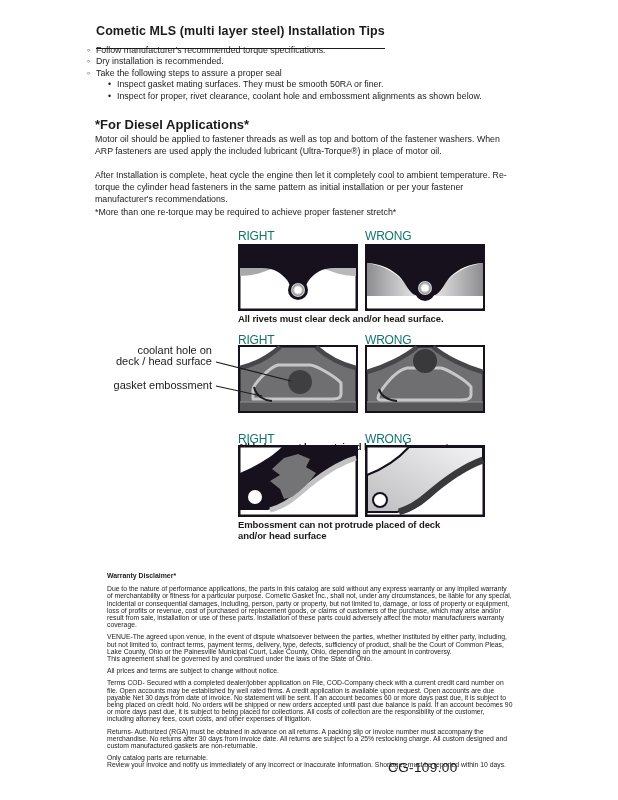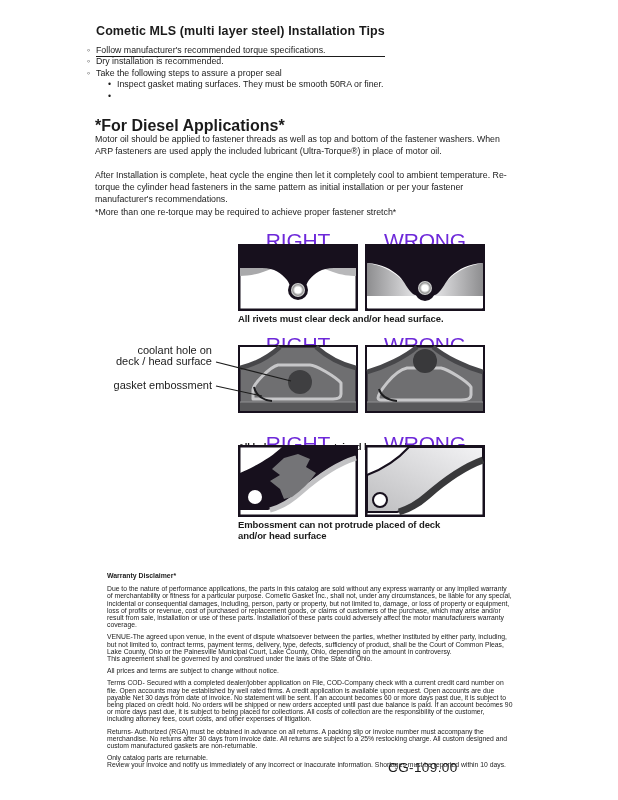--- a/index.html
+++ b/index.html
@@ -3,38 +3,38 @@
 <meta charset="utf-8">
 <style>
   html,body{margin:0;padding:0;background:#e8e8e8;}
   .page{
     position:relative; width:618px; height:800px; background:#ffffff;
     font-family:"Liberation Sans", sans-serif; color:#1b1b1b; overflow:hidden;
   }
   .abs{position:absolute;}
   .title{
     left:96px; top:24px; font-size:12.5px; font-weight:bold;
-    border-bottom:1.5px solid #1b1b1b; padding-bottom:18px; letter-spacing:0.1px;
+    border-bottom:1.5px solid #1b1b1b; padding-bottom:10px; letter-spacing:0.1px;
   }
   .bullets{left:87px; top:45px; width:440px; font-size:8.8px; line-height:11.4px;}
   .bullet-row{display:flex;}
   .bullet-row.sub{margin-left:21px;}
   .bullet-marker{width:9px; flex:none;}
-  .diesel-heading{left:95px; top:117px; font-size:16px; font-weight:bold;}
+  .diesel-heading{left:95px; top:117px; font-size:13px; font-weight:bold;}
   .body-par{font-size:8.8px; line-height:11.8px; width:420px;}
   .par1{left:95px; top:134px;}
   .par2{left:95px; top:170px;}
   .note{left:95px; top:207px;}
   .fig{left:0; width:618px;}
   .fig1{top:229px; height:101px;}
   .fig2{top:333px; height:95px;}
   .fig3{top:432px; height:115px;}
   .fig-label{
-    position:absolute; width:120px; text-align:center; font-size:21px;
-    letter-spacing:-0.2px; color:#6d28d9; top:0;
+    position:absolute; width:120px; font-size:12px;
+    letter-spacing:-0.2px; color:#0f766e; top:0;
   }
   .fig-label.r{left:238px;} .fig-label.w{left:365px;}
   .fig-box{position:absolute; display:block;}
   .fig-box.r{left:238px;} .fig-box.w{left:365px;}
   .fig1 .fig-box{top:15px;} .fig2 .fig-box{top:12px;} .fig3 .fig-box{top:13px;}
   .fig-caption{
     position:absolute; left:238px; font-size:9.5px; font-weight:bold;
     letter-spacing:-0.1px; white-space:pre-line; line-height:10.5px;
   }
   .fig1 .fig-caption{top:85px;} .fig2 .fig-caption{top:82px;margin-top:27px;} .fig3 .fig-caption{top:88px;}
@@ -69,20 +69,21 @@
     <div class="bullet-row">
       <span class="bullet-marker">◦</span>
       <span>Take the following steps to assure a proper seal</span>
     </div>
     <div class="bullet-row sub">
       <span class="bullet-marker">•</span>
       <span>Inspect gasket mating surfaces.  They must be smooth 50RA or finer.</span>
     </div>
     <div class="bullet-row sub">
       <span class="bullet-marker">•</span>
+      <span>Inspect for proper, rivet clearance, coolant hole and embossment alignments as shown below.</span>
     </div>
   </div>
 
   <div class="abs diesel-heading">*For Diesel Applications*</div>
   <div class="abs body-par par1">Motor oil should be applied to fastener threads as well as top and bottom of the fastener washers. When ARP fasteners are used apply the included lubricant (Ultra-Torque®) in place of motor oil.</div>
   <div class="abs body-par note">*More than one re-torque may be required to achieve proper fastener stretch*</div>
   <div class="abs body-par par2">After Installation is complete, heat cycle the engine then let it completely cool to ambient temperature. Re-torque the cylinder head fasteners in the same pattern as initial installation or per your fastener manufacturer's recommendations.</div>
 
   <div class="abs fig fig1">
     <div class="fig-label r">RIGHT</div>

